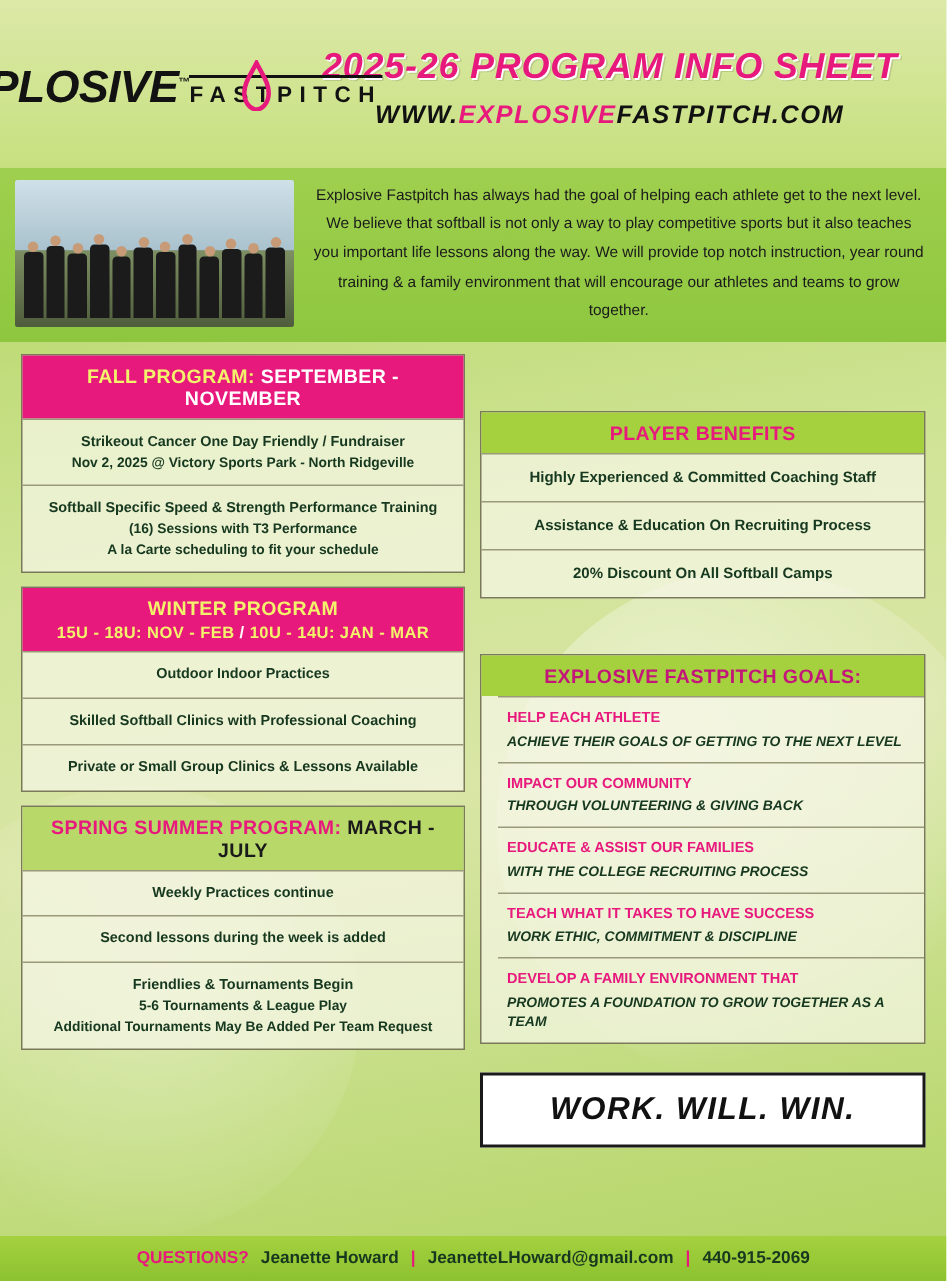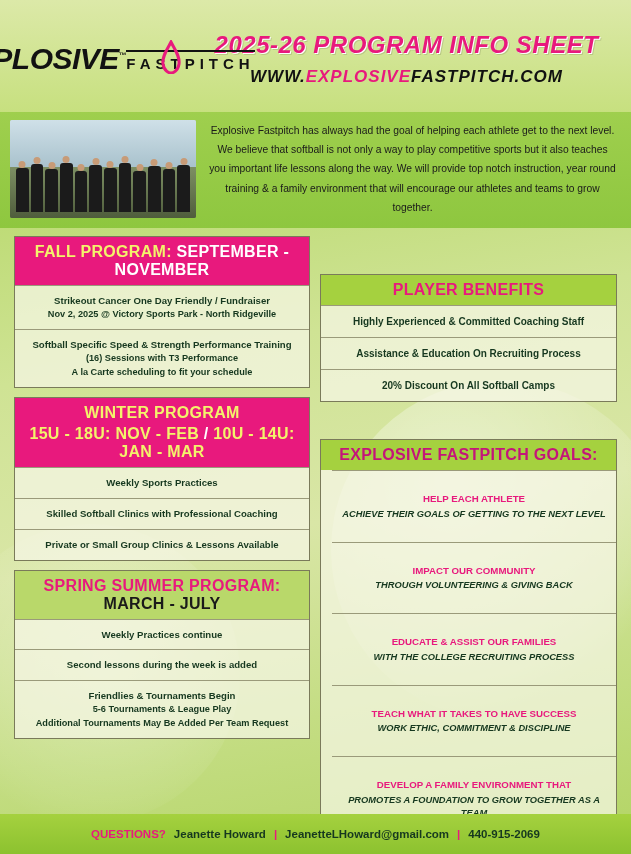--- a/index.html
+++ b/index.html
@@ -116,21 +116,21 @@
   .col-left { width:296px; flex:0 0 296px; }
   .col-right { flex:1; }
 
   .panel {
     border:1px solid #7a7a5a;
     background: rgba(246,247,231,0.72);
   }
   .panel-head {
     text-align:center;
     font-weight:bold;
-    font-size:16px;
+    font-size:13px;
     padding:6px 4px;
     letter-spacing:0.3px;
   }
   .head-pink {
     background:#e8197d; color:#ffffff;
   }
   .head-pink .yellow { color:#f3f36b; }
   .head-green {
     background:#a5d13f; color:#e8197d;
   }
@@ -148,22 +148,22 @@
     font-weight:bold;
     color:#16381f;
     padding:8px 6px;
     line-height:1.45;
   }
   .row .sub { font-weight:bold; font-size:9.2px; }
   .row:first-of-type { border-top:1px solid #9a9a7a; }
 
   .goal-row {
     border-top:1px solid #9a9a7a;
-    text-align:center;
-    padding:21px 6px;
+    text-align:left;
+    padding:7px 6px;
     line-height:1.4;
     margin-left:11px;
   }
   .goal-title { font-weight:bold; font-size:9.7px; color:#e8197d; }
   .goal-sub { font-weight:bold; font-style:italic; font-size:9.3px; color:#16381f; margin-top:2px; }
 
   .benefit-row {
     border-top:1px solid #9a9a7a;
     text-align:center;
     font-size:10px; font-weight:bold;
@@ -178,21 +178,21 @@
     text-align:center;
     padding:11px 4px;
     font-weight:bold; font-style:italic;
     font-size:21px; letter-spacing:1px;
     color:#111;
   }
 
   
   .footer {
     position:absolute; left:0; right:0; bottom:0;
-    height:40px;
+    height:30px;
     background: linear-gradient(180deg,#a5d13f 0%, #8cc22f 100%);
     display:flex; align-items:center; justify-content:center;
     gap:8px;
     font-size:11.5px; font-weight:bold;
   }
   .footer .q { color:#e8197d; }
   .footer .v { color:#16381f; }
   .footer .sep { color:#e8197d; font-weight:bold; }
 </style>
 </head>
@@ -257,26 +257,26 @@
           <div>Softball Specific Speed &amp; Strength Performance Training</div>
           <div class="sub">(16) Sessions with T3 Performance</div>
           <div class="sub">A la Carte scheduling to fit your schedule</div>
         </div>
       </div>
 
       <div class="panel">
         <div class="panel-head head-pink" style="padding-bottom:3px">
           <span class="yellow">WINTER PROGRAM</span>
         </div>
-        <div class="panel-head head-pink" style="padding-top:0;font-size:16px">
+        <div class="panel-head head-pink" style="padding-top:0;font-size:11px">
           <span class="yellow">15U - 18U: NOV - FEB</span>
           <span class="white">/</span>
           <span class="yellow">10U - 14U: JAN - MAR</span>
         </div>
-        <div class="row">Weekly Sports Practices</div>
+        <div class="row">Outdoor Indoor Practices</div>
         <div class="row">Skilled Softball Clinics with Professional Coaching</div>
         <div class="row">Private or Small Group Clinics &amp; Lessons Available</div>
       </div>
 
       <div class="panel">
         <div class="panel-head head-light">
           <span>SPRING SUMMER PROGRAM:</span>
           <span class="black">MARCH - JULY</span>
         </div>
         <div class="row">Weekly Practices continue</div>

